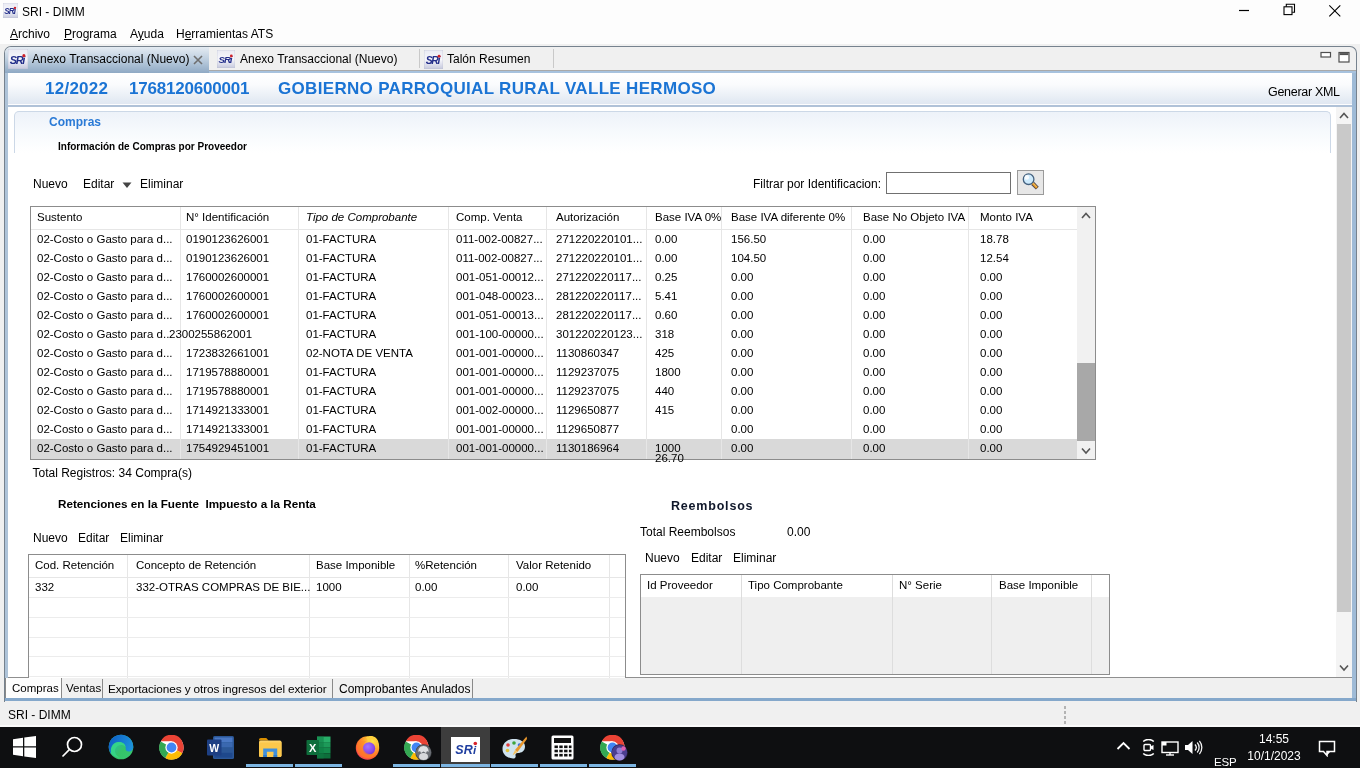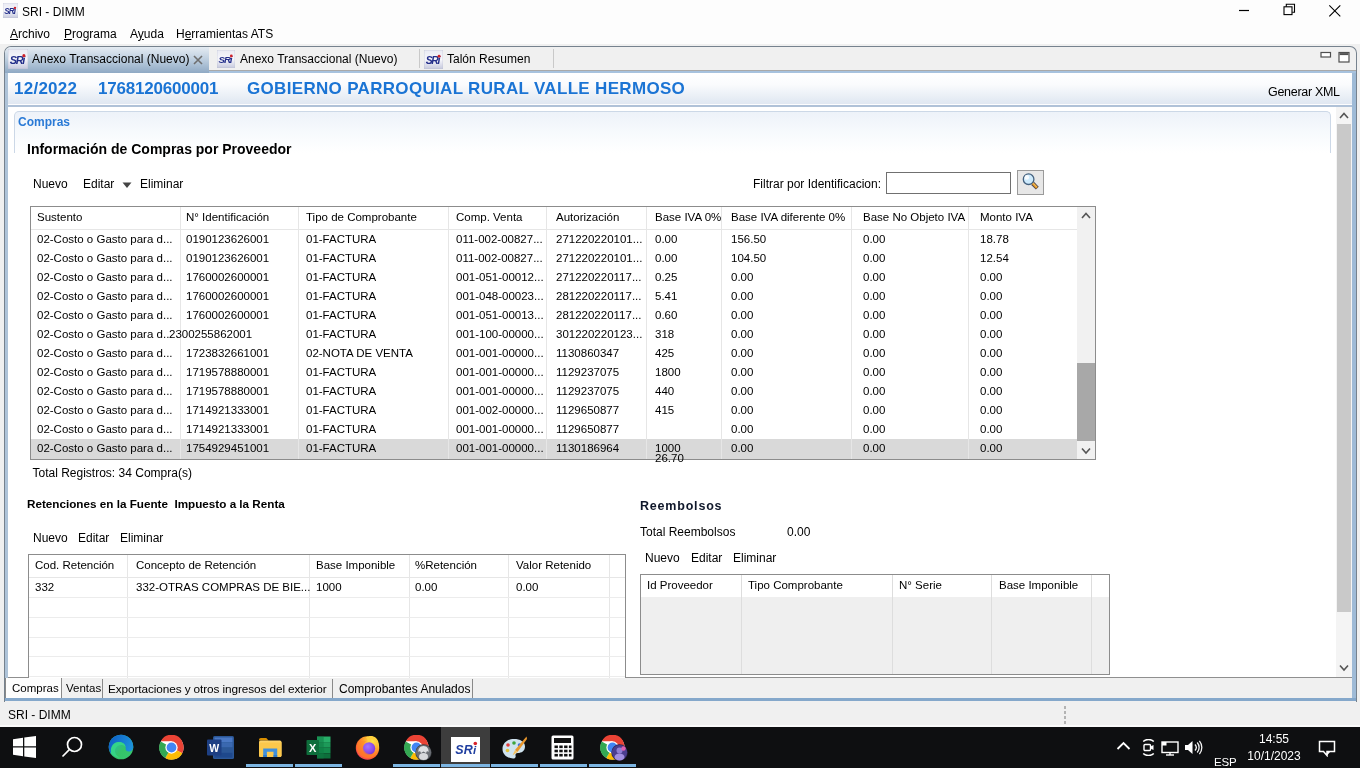--- a/index.html
+++ b/index.html
@@ -1,19 +1,19 @@
 <!DOCTYPE html>
 <html><head><meta charset="utf-8">
 <style>
 * { margin:0; padding:0; box-sizing:border-box; }
 html,body { width:1360px; height:768px; overflow:hidden; }
 body { font-family:"Liberation Sans", sans-serif; background:#f0f0f0; position:relative; font-size:12px; color:#000; }
 .abs { position:absolute; }
 .t { position:absolute; white-space:nowrap; font-size:12px; }
-.b { font-weight:bold; }
+.b { font-weight:bold;margin-left:31px; }
 .g { font-size:11.5px; }
 </style></head><body>
 
 <div class="abs" style="left:0;top:0;width:1360px;height:46px;background:#fdfdfd;"></div>
 <svg class="abs" style="left:3px;top:3px;" width="15" height="15" viewBox="0 0 18 18">
 <defs>
       <linearGradient id="lgA3_3" x1="0" y1="0" x2="0" y2="1">
         <stop offset="0" stop-color="#e9eaf3"></stop>
         <stop offset="0.5" stop-color="#f7f7fc"></stop>
         <stop offset="1" stop-color="#c6c9dd"></stop>
@@ -101,21 +101,21 @@
 <div class="abs" style="left:8px;top:74px;width:1344px;height:30px;background:linear-gradient(180deg,#ffffff 0%,#fafbfd 35%,#e3eaf3 90%,#e1e8f2 100%);"></div>
 <div class="abs" style="left:8px;top:104px;width:1344px;height:1px;background:#fdfdfe;"></div>
 <div class="abs" style="left:8px;top:105px;width:1344px;height:1.5px;background:#b0c2d8;"></div>
 <div class="t b" style="left:14px;top:79px;color:#1b74d4;font-size:17px;letter-spacing:0.25px;">12/2022</div>
 <div class="t b" style="left:98px;top:79px;color:#1b74d4;font-size:17px;letter-spacing:-0.2px;">1768120600001</div>
 <div class="t b" style="left:247px;top:79px;color:#1b74d4;font-size:17px;letter-spacing:0.32px;">GOBIERNO PARROQUIAL RURAL VALLE HERMOSO</div>
 <div class="t" style="left:1268px;top:84.5px;font-size:12.5px;letter-spacing:-0.3px;">Generar XML</div>
 <div class="abs" style="left:8px;top:106.5px;width:1344px;height:571.5px;background:#ffffff;border-bottom:1px solid #8f8f8f;"></div>
 <div class="abs" style="left:14px;top:111px;width:1317px;height:42px;border:1px solid #ccd8e7;border-bottom:none;border-radius:5px 5px 0 0;background:linear-gradient(#edf2f9 0%,#f7fafd 50%,rgba(255,255,255,0) 100%);"></div>
 <div class="t b" style="left:18px;top:115px;color:#2a7ad6;font-size:12px;">Compras</div>
-<div class="t b" style="left:27px;top:140.5px;font-size:14px;">Información de Compras por Proveedor</div>
+<div class="t b" style="left:27px;top:140.5px;font-size:10px;">Información de Compras por Proveedor</div>
 <div class="t" style="left:33px;top:177px;">Nuevo</div>
 <div class="t" style="left:83px;top:177px;">Editar</div>
 <svg class="abs" style="left:122px;top:182px;" width="10" height="7">
     <path d="M0.5 0.5 L9.5 0.5 L5 6 Z" fill="#444"></path>
   </svg>
 <div class="t" style="left:140px;top:177px;">Eliminar</div>
 <div class="t" style="left:753px;top:177px;">Filtrar por Identificacion:</div>
 <div class="abs" style="left:886px;top:172px;width:125px;height:22px;background:#fff;border:1px solid #707070;"></div>
 <div class="abs" style="left:1017px;top:170px;width:27px;height:25px;background:#e7e7e7;border:1.2px solid #9a9a9a;">
 <svg width="25" height="23" viewBox="0 0 25 23">
@@ -131,21 +131,21 @@
     <div class="abs" style="left:267px;top:0;width:1px;height:252px;background:#e6e6e6;"></div>
     <div class="abs" style="left:417px;top:0;width:1px;height:252px;background:#e6e6e6;"></div>
     <div class="abs" style="left:515px;top:0;width:1px;height:252px;background:#e6e6e6;"></div>
     <div class="abs" style="left:615px;top:0;width:1px;height:252px;background:#e6e6e6;"></div>
     <div class="abs" style="left:690px;top:0;width:1px;height:252px;background:#e6e6e6;"></div>
     <div class="abs" style="left:820px;top:0;width:1px;height:252px;background:#e6e6e6;"></div>
     <div class="abs" style="left:937px;top:0;width:1px;height:252px;background:#e6e6e6;"></div>
     <div class="abs" style="left:0;top:22px;width:1046px;height:1px;background:#e6e6e6;"></div>
     <div class="t g" style="left:6px;top:3.5px;">Sustento</div>
     <div class="t g" style="left:155px;top:3.5px;">N° Identificación</div>
-    <div class="t g" style="left:275px;top:3.5px;">Tipo de Comprobante</div>
+    <div class="t g" style="left:275px;top:3.5px;font-style:italic;">Tipo de Comprobante</div>
     <div class="t g" style="left:425px;top:3.5px;">Comp. Venta</div>
     <div class="t g" style="left:525px;top:3.5px;">Autorización</div>
     <div class="t g" style="left:624px;top:3.5px;">Base IVA 0%</div>
     <div class="t g" style="left:700px;top:3.5px;">Base IVA diferente 0%</div>
     <div class="t g" style="left:832px;top:3.5px;">Base No Objeto IVA</div>
     <div class="t g" style="left:949px;top:3.5px;">Monto IVA</div>
     <div class="t g" style="left:6px;top:26px;">02-Costo o Gasto para d...</div>
     <div class="t g" style="left:155px;top:26px;">0190123626001</div>
     <div class="t g" style="left:275px;top:26px;">01-FACTURA</div>
     <div class="t g" style="left:425px;top:26px;">011-002-00827...</div>

